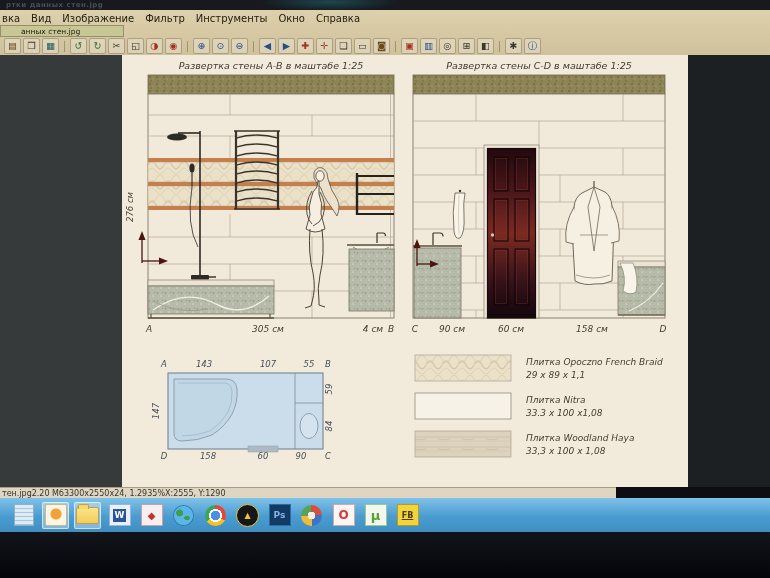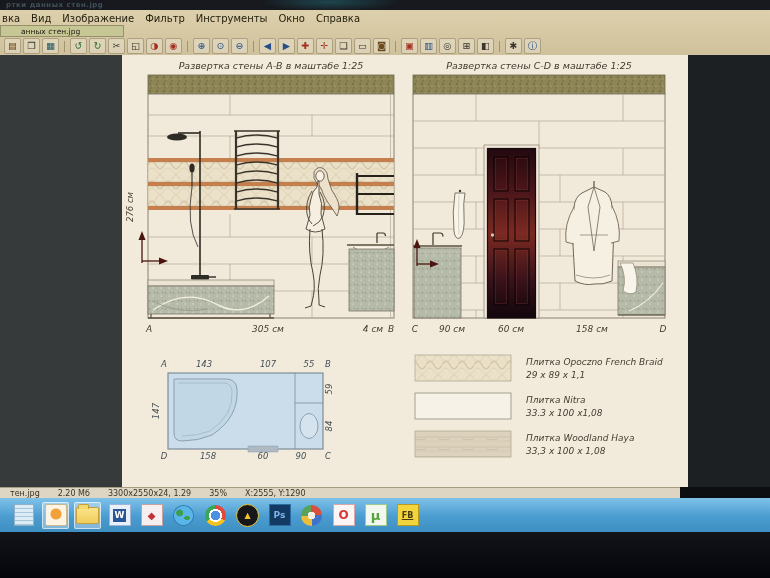--- a/index.html
+++ b/index.html
@@ -24,22 +24,22 @@
   .sep{width:1px;height:11px;background:#a2936f;margin:0 3px;}
   .c-blue{color:#274f86;} .c-green{color:#2d6e2f;} .c-red{color:#a33222;} .c-dark{color:#3c372c;}
   .c-teal{color:#2a5e66;} .c-brown{color:#6d4a1e;}
 
   
   .workspace{position:absolute;left:0;top:55px;width:770px;height:432px;background:#363a3b;}
   .canvas-right{position:absolute;right:0;top:0;width:82px;height:432px;background:#1d2023;}
   svg.page{position:absolute;left:122px;top:0;display:block;}
 
   
-  .statusbar{position:absolute;left:0;top:487px;width:680px;height:11px;background:#ded6c3;
-    border-top:1px solid #a79d85;display:flex;align-items:center;gap:18px;padding-left:10px;
+  .statusbar{position:absolute;left:0;top:487px;width:616px;height:11px;background:#ded6c3;
+    border-top:1px solid #a79d85;display:flex;align-items:center;padding-left:2px;
     font-size:8px;color:#39342a;box-sizing:border-box;}
 
   
   .taskbar{position:absolute;left:0;top:498px;width:770px;height:34px;
     background:linear-gradient(#7fc2e9,#4a9cd0 55%,#3e8ec1);display:flex;align-items:center;gap:5px;
     padding-left:10px;box-sizing:border-box;}
   .tb-chip{width:27px;height:27px;display:flex;align-items:center;justify-content:center;border-radius:2px;flex:0 0 auto;}
   .tb-chip.active{background:rgba(255,255,255,.34);border:1px solid rgba(255,255,255,.6);box-sizing:border-box;}
   .badge{display:flex;align-items:center;justify-content:center;font-weight:bold;}
   .ic-notes{width:18px;height:20px;background:repeating-linear-gradient(#dcecf6 0 3px,#aac4d8 3px 4px);border:1px solid #8fb0c6;}

